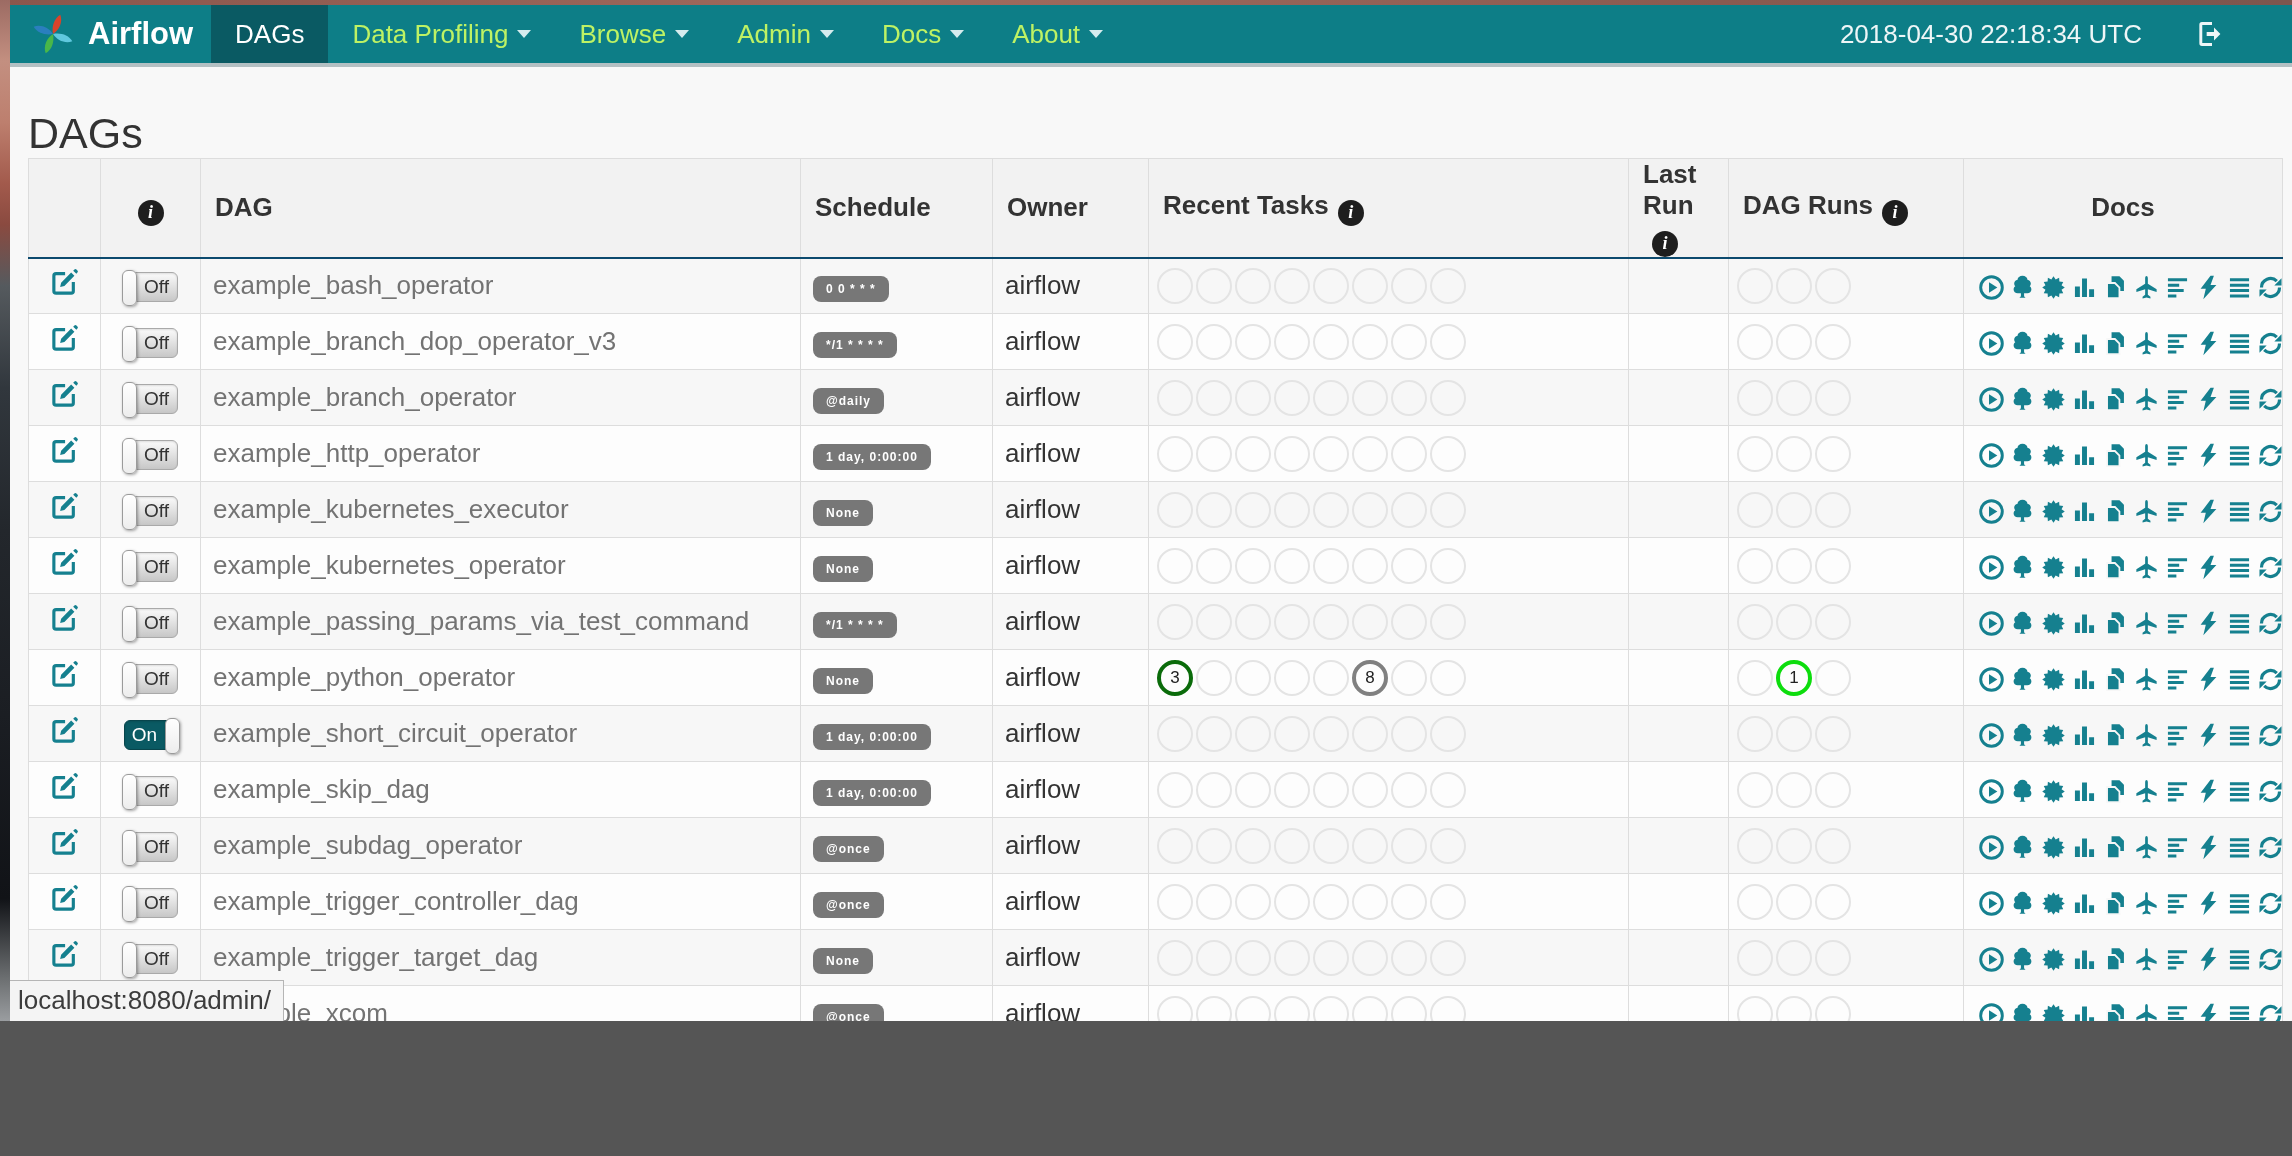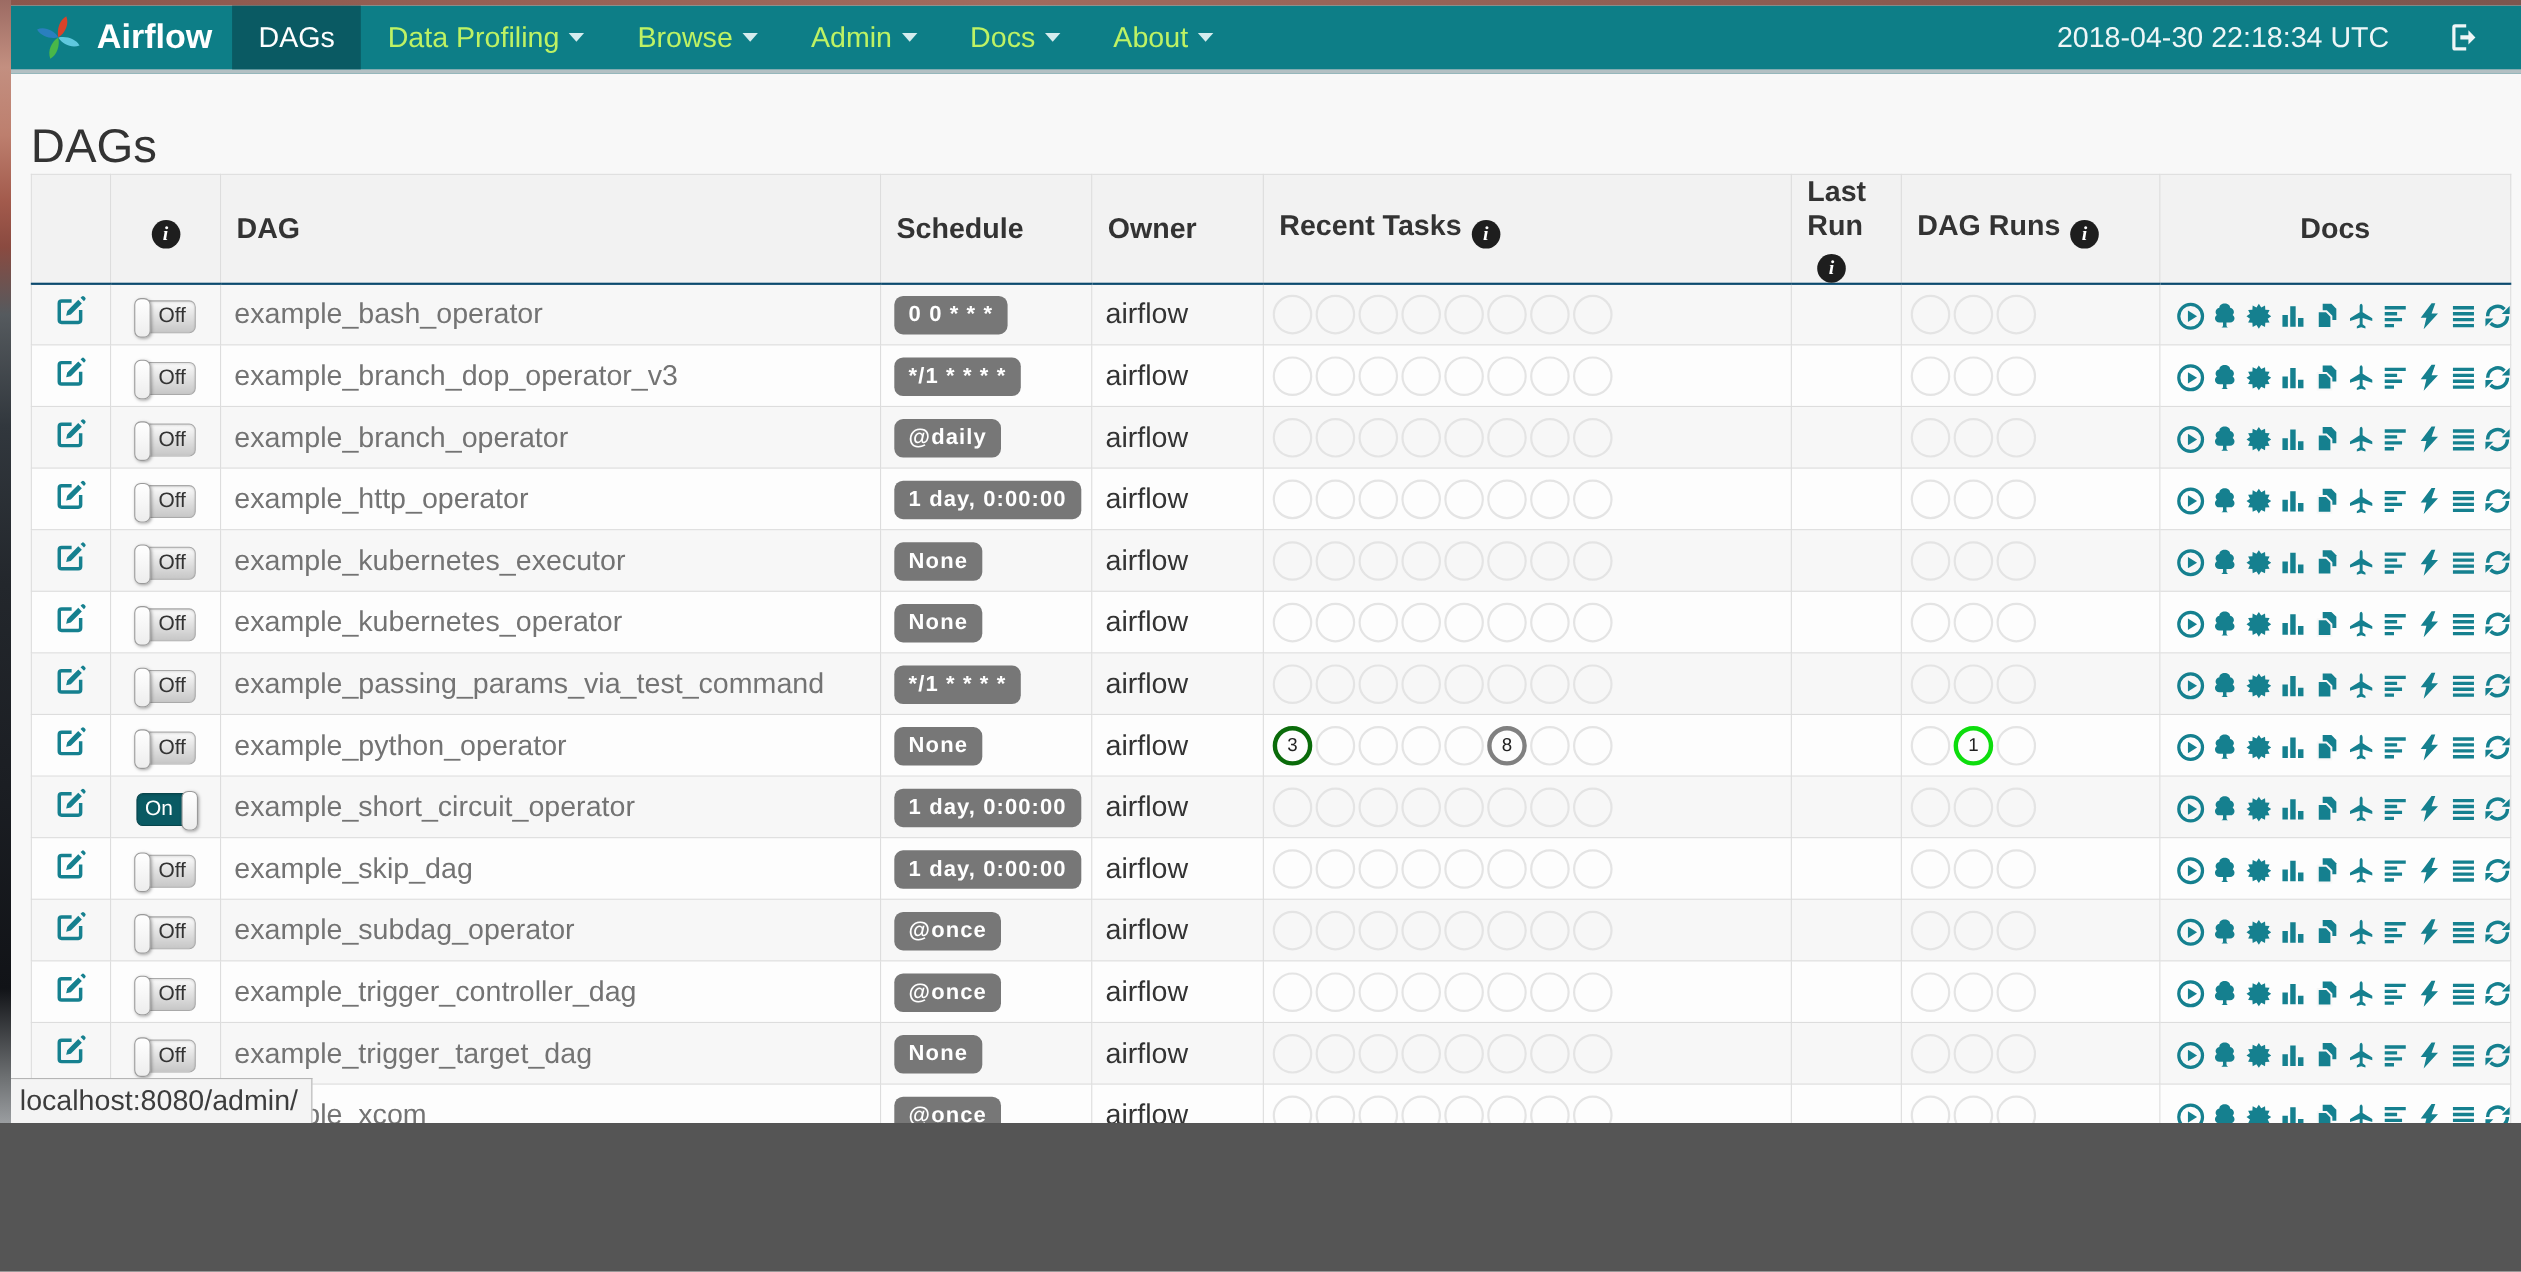--- a/index.html
+++ b/index.html
@@ -17,21 +17,21 @@
   .browser { margin-left:10px; padding-top:5px; }
 
   
   .navbar { height:62px; background:#0d7e87; border-bottom:4px solid #b3c0c3; display:flex; align-items:stretch; padding-left:14px; }
   .brand { display:flex; align-items:center; gap:12px; padding:0 18px 0 6px; color:#fff; font-size:31px; font-weight:bold; cursor:pointer; }
   .brand svg { width:46px; height:46px; }
   .nav-items { display:flex; align-items:stretch; }
   .nav-item { display:flex; align-items:center; padding:0 24px; color:#bef264; font-size:26px; cursor:pointer; white-space:nowrap; }
   .nav-item.active { background:#0a5a63; color:#fff; }
   .caret { display:inline-block; margin-left:9px; border-left:7px solid transparent; border-right:7px solid transparent; border-top:8px solid rgba(235,248,249,.9); }
-  .nav-right { margin-left:auto; display:flex; align-items:center; gap:52px; padding-right:36px; color:#eef6f7; font-size:26px; }
+  .nav-right { margin-left:auto; display:flex; align-items:center; gap:52px; padding-right:66px; color:#eef6f7; font-size:26px; }
   .nav-right svg { width:32px; height:32px; color:#eef6f7; display:block; cursor:pointer; }
 
   
   .main { padding:0 12px 0 18px; }
   .page-title { margin-top:42px; font-size:43px; font-weight:500; color:#333; }
   .search-row { display:flex; justify-content:flex-end; align-items:center; gap:14px; margin:16px 0 22px; }
   .search-row label { font-size:27px; font-weight:bold; color:#333; }
   .search-row input { width:920px; height:52px; border:1px solid #bdbdbd; border-radius:5px; background:#fff; font-size:26px; padding:0 14px; outline:none; font-family:inherit; }
 
   
@@ -57,21 +57,21 @@
     border:1px solid #a9a9a9; border-radius:6px; background:linear-gradient(#fbfbfb,#c7c7c7); cursor:pointer;
     font-size:19px; color:#333; box-shadow:inset 0 1px 2px rgba(0,0,0,.12); }
   .toggle .knob { position:absolute; left:-3px; top:-3px; width:15px; height:36px; background:linear-gradient(#fff,#ededed);
     border:1px solid #9a9a9a; border-radius:6px; box-shadow:1px 1px 3px rgba(0,0,0,.35); }
   .toggle .t-label { padding-left:12px; }
   .toggle.on { background:#0a5a63; border-color:#08454c; color:#fff; font-weight:normal; }
   .toggle.on .knob { left:auto; right:-3px; }
   .toggle.on .t-label { padding-left:0; padding-right:12px; }
 
   .dag-link { color:#737373; text-decoration:none; cursor:pointer; }
-  .sched-badge { display:inline-block; background:#777; color:#fff; font-size:20px; font-weight:bold;
+  .sched-badge { display:inline-block; background:#777; color:#fff; font-size:12px; font-weight:bold;
     padding:6px 13px; border-radius:8px; letter-spacing:1px; white-space:nowrap; }
 
   .c-recent, .c-runs { padding-left:8px !important; }
   .circles { display:inline-flex; gap:3px; vertical-align:middle; }
   .circle { width:36px; height:36px; border:2px solid #e4e4e4; border-radius:50%; background:#fdfdfd;
     display:inline-flex; align-items:center; justify-content:center; font-size:17px; color:#222; }
   .dags tbody tr:nth-child(odd) .circle { background:#f7f7f7; }
 
   .c-links { text-align:center; white-space:nowrap; }
   .c-links a { margin:0 2px; color:#15808f; display:inline-block; vertical-align:middle; cursor:pointer; }

